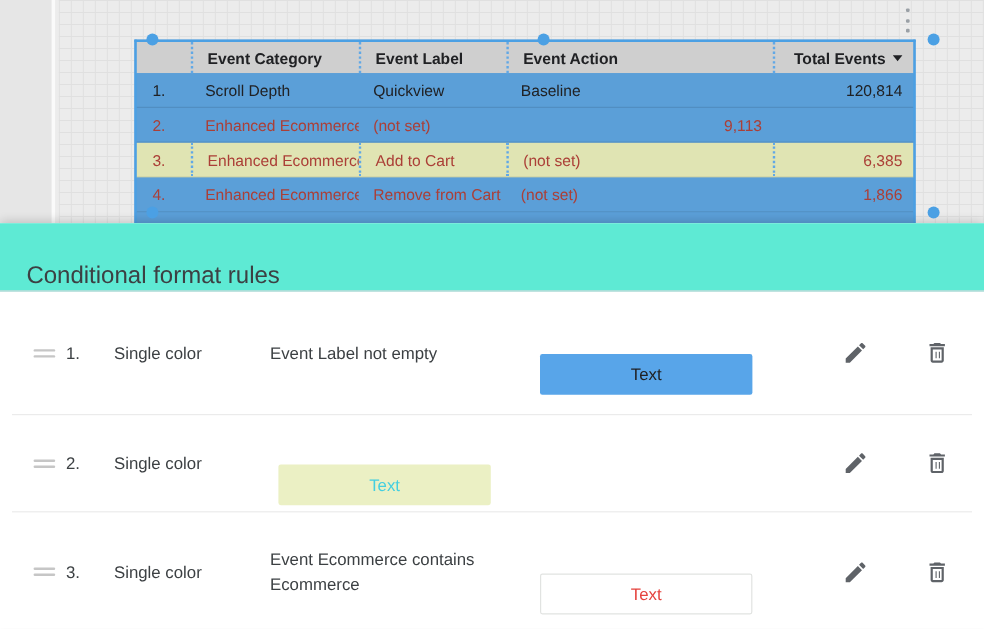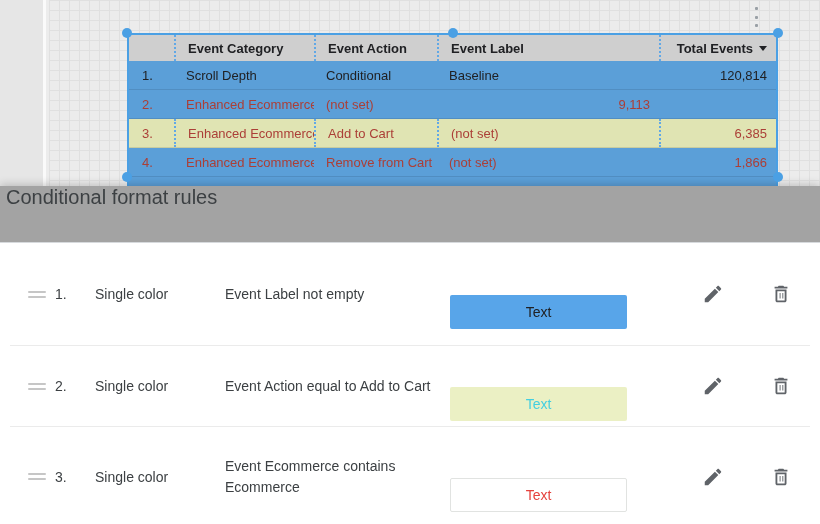--- a/index.html
+++ b/index.html
@@ -13,21 +13,21 @@
       linear-gradient(to right, #e0e0e0 1px, transparent 1px),
       linear-gradient(to bottom, #e0e0e0 1px, transparent 1px);
     background-size:10px 10px; }
   .left-strip { position:absolute; top:0; left:0; width:46px; height:186px; background:#e6e6e6; border-right:3px solid #fafafa; }
 
   .dots-icon { position:absolute; left:752px; top:7px; width:8px; height:20px;
     display:flex; flex-direction:column; justify-content:space-between; align-items:center; cursor:pointer; }
   .dots-icon span { width:3px; height:3px; background:#9aa0a6; border-radius:1px; }
 
   
-  .ga-table { position:absolute; left:127px; top:33px; width:651px;
+  .ga-table { position:absolute; left:112px; top:33px; width:651px;
     border:2px solid #4ba0e4; border-bottom:none; background:#5b9fd8; font-size:13px; color:#202124; }
   .trow { display:grid; grid-template-columns:45px 140px 123px 222px 1fr; align-items:center; }
   .thead { background:#cfcfcf; height:26px; font-weight:bold; }
   .thead .cell + .cell { border-left:2px dotted #61a8e6; height:100%; display:flex; align-items:center; }
   .tbody .trow { height:29px; border-bottom:1px solid rgba(0,0,0,0.10); }
   .row-blue  { background:#5b9fd8; }
   .row-yellow{ background:#e0e4b3; }
   .row-yellow .cell + .cell { border-left:2px dotted #61a8e6; height:100%; display:flex; align-items:center; }
   .cell { padding-left:12px; overflow:hidden; white-space:nowrap; }
   .cell.num { padding-left:13px; }
@@ -36,22 +36,22 @@
   .red-text { color:#ab3f37; }
   .sort-arrow { display:inline-block; width:0; height:0; margin-left:6px;
     border-left:4px solid transparent; border-right:4px solid transparent; border-top:5px solid #202124; }
 
   
   .handle { position:absolute; width:10px; height:10px; border-radius:50%; background:#4ba0e4; z-index:5; cursor:grab; }
 
   
   .panel { position:absolute; left:0; top:186px; width:820px; height:338px; background:#fff;
     box-shadow:0 -2px 8px rgba(0,0,0,0.18); }
-  .panel-header { height:57px; background:#a3a3a3; border-bottom:1px solid #d7dadd;
-    display:flex; align-items:flex-start; padding-left:6px; }
+  .panel-header { height:57px; background:#5eead4; border-bottom:1px solid #d7dadd;
+    display:flex; align-items:flex-end; padding-left:22px; }
   .panel-title { font-size:20px; color:#3c4043; }
   .rule-row { display:flex; align-items:center; color:#3c4043; font-size:14px; }
   .rule-row.h1 { height:102px; }
   .rule-row.h2 { height:80px; }
   .rule-row.h3 { height:99px; }
   .rule-divider { height:1px; background:#ebebeb; margin:0 10px; }
   .drag-handle { margin-left:28px; width:18px; display:flex; flex-direction:column; gap:3px; cursor:grab; }
   .drag-handle span { height:2px; background:#c6c6c6; border-radius:1px; }
   .rule-num { margin-left:9px; width:40px; }
   .rule-type { width:130px; }
@@ -77,33 +77,33 @@
     <div class="dots-icon">
       <span></span>
         <span></span>
         <span></span>
     </div>
 
     <div class="ga-table">
       <div class="trow thead">
         <div class="cell num"></div>
         <div class="cell">Event Category</div>
+        <div class="cell">Event Label</div>
         <div class="cell">Event Action</div>
-        <div class="cell">Event Label</div>
         <div class="cell right">
           <span>Total Events</span>
           <span class="sort-arrow"></span>
         </div>
       </div>
 
       <div class="tbody">
         <div class="trow row-blue">
           <div class="cell num">1.</div>
           <div class="cell">Scroll Depth</div>
-          <div class="cell">Conditional</div>
+          <div class="cell">Quickview</div>
           <div class="cell">Baseline</div>
           <div class="cell right">120,814</div>
         </div>
         <div class="trow row-blue red-text">
           <div class="cell num">2.</div>
           <div class="cell">Enhanced Ecommerce</div>
           <div class="cell">(not set)</div>
           <div class="cell right">9,113</div>
         </div>
         <div class="trow row-yellow red-text">
@@ -166,21 +166,20 @@
     </div>
     <div class="rule-divider"></div>
 
     <div class="rule-row h2">
       <div class="drag-handle">
           <span></span>
           <span></span>
         </div>
       <div class="rule-num">2.</div>
       <div class="rule-type">Single color</div>
-      <div class="rule-cond">Event Action equal to Add to Cart</div>
       <div class="chip chip-2">Text</div>
       <div class="rule-actions">
         <div class="icon-btn">
           <svg viewBox="0 0 24 24">
               <path d="M3 17.25V21h3.75L17.81 9.94l-3.75-3.75L3 17.25zM20.71 7.04c.39-.39.39-1.02 0-1.41l-2.34-2.34c-.39-.39-1.02-.39-1.41 0l-1.83 1.83 3.75 3.75 1.83-1.83z"></path>
             </svg>
         </div>
         <div class="icon-btn">
           <svg viewBox="0 0 24 24">
               <path d="M16 9v10H8V9h8m-1.5-6h-5l-1 1H5v2h14V4h-3.5l-1-1zM18 7H6v12c0 1.1.9 2 2 2h8c1.1 0 2-.9 2-2V7zm-7.5 4h1v6h-1v-6zm3 0h1v6h-1v-6z"></path>

